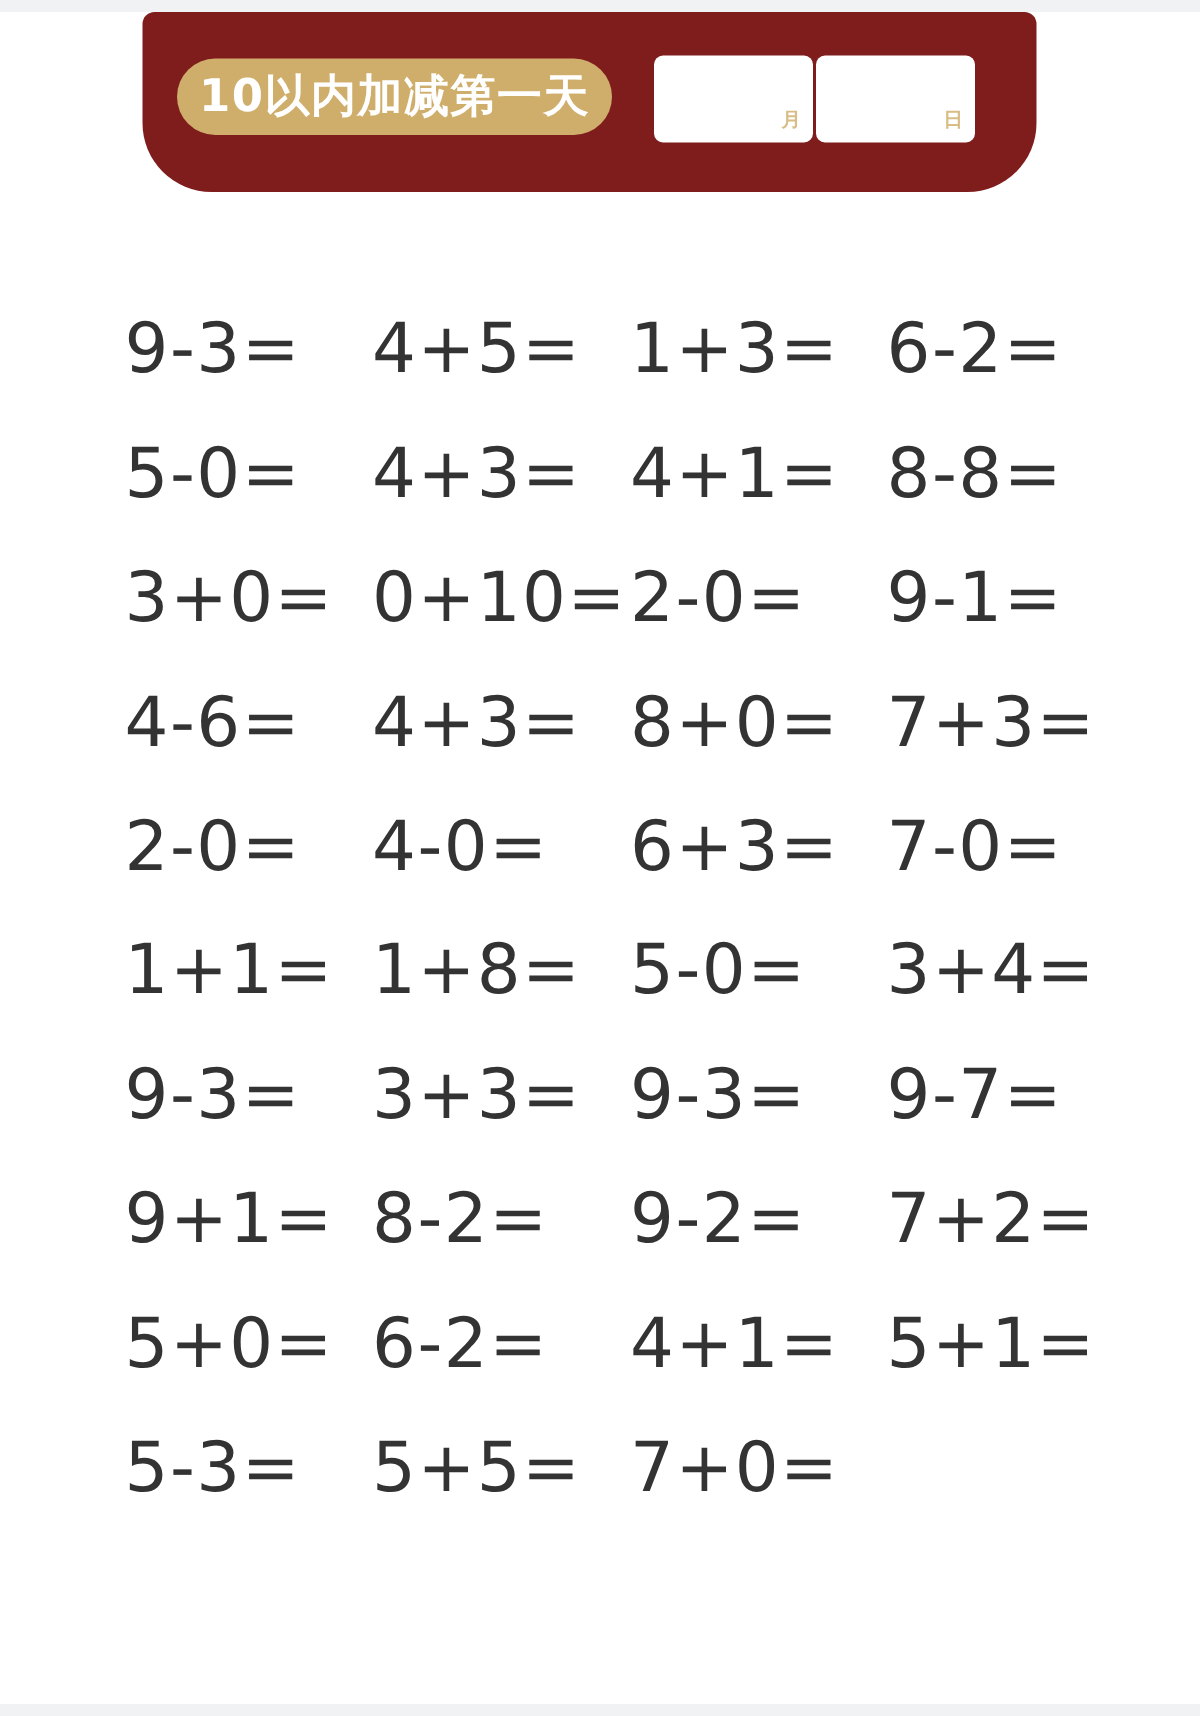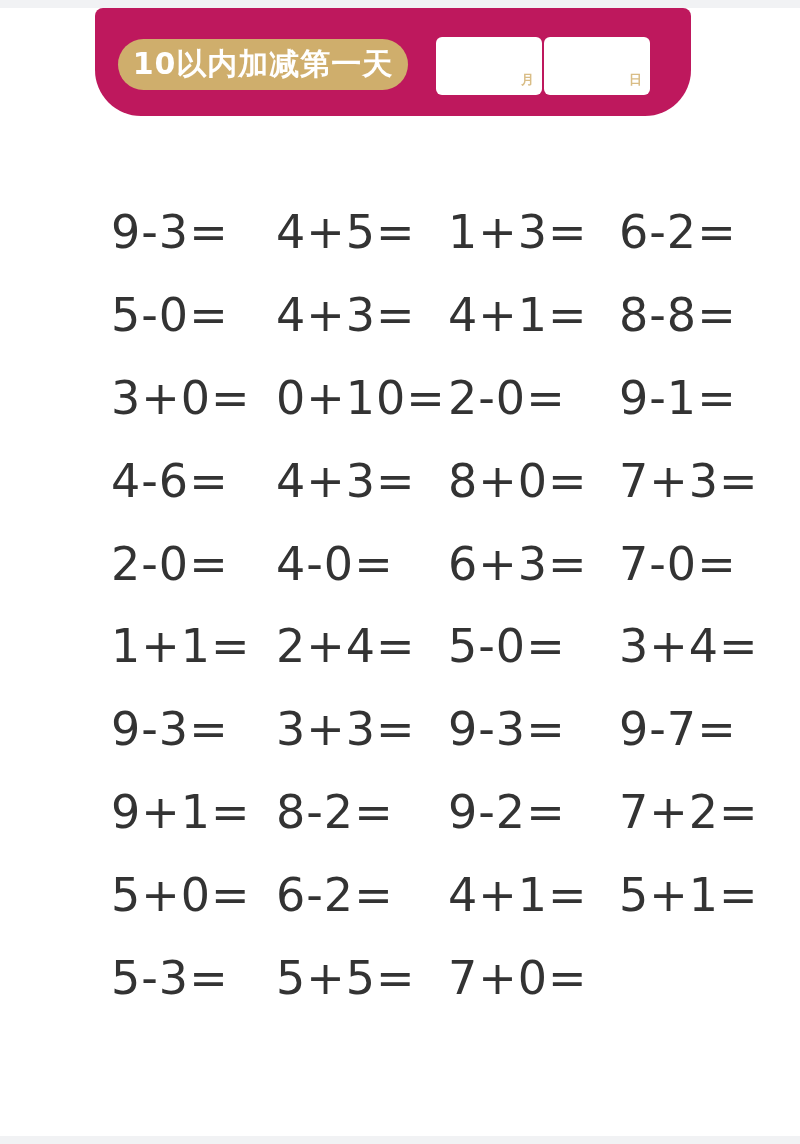--- a/index.html
+++ b/index.html
@@ -18,22 +18,22 @@
     position: absolute; left: 0; width: 800px; height: 8px;
     background: #f1f2f4;
   }
   .edge-strip.top { top: 0; }
   .edge-strip.bottom { bottom: 0; }
 
   
   .banner {
     position: absolute;
     left: 95px; top: 8px;
-    width: 596px; height: 108px;
-    background: #be185d;
+    width: 596px; height: 120px;
+    background: #7f1d1d;
     border-radius: 8px 8px 46px 46px;
   }
   .title-pill {
     position: absolute;
     left: 23px; top: 31px;
     width: 290px; height: 51px;
     background: #cfae6c;
     border-radius: 26px;
     display: flex; align-items: center; justify-content: center;
     color: #ffffff;
@@ -67,21 +67,20 @@
     position: absolute;
     left: 83px; top: 191px;
     width: 630px;
     display: grid;
     grid-template-columns: 165px 172px 171px 1fr;
     grid-auto-rows: 82.8px;
     align-items: center;
     color: #333333;
     font-size: 46px;
     font-weight: 400;
-    margin-left: 28px;
   }
   .cell {
     white-space: nowrap;
     text-align: left;
     letter-spacing: 1px;
   }
 </style>
 </head>
 <body>
 
@@ -116,21 +115,21 @@
     <div class="cell">9-1=</div>
     <div class="cell">4-6=</div>
     <div class="cell">4+3=</div>
     <div class="cell">8+0=</div>
     <div class="cell">7+3=</div>
     <div class="cell">2-0=</div>
     <div class="cell">4-0=</div>
     <div class="cell">6+3=</div>
     <div class="cell">7-0=</div>
     <div class="cell">1+1=</div>
-    <div class="cell">2+4=</div>
+    <div class="cell">1+8=</div>
     <div class="cell">5-0=</div>
     <div class="cell">3+4=</div>
     <div class="cell">9-3=</div>
     <div class="cell">3+3=</div>
     <div class="cell">9-3=</div>
     <div class="cell">9-7=</div>
     <div class="cell">9+1=</div>
     <div class="cell">8-2=</div>
     <div class="cell">9-2=</div>
     <div class="cell">7+2=</div>

